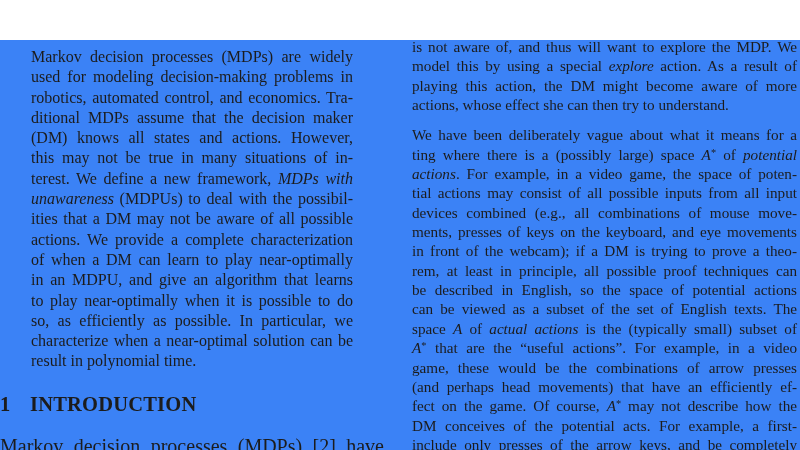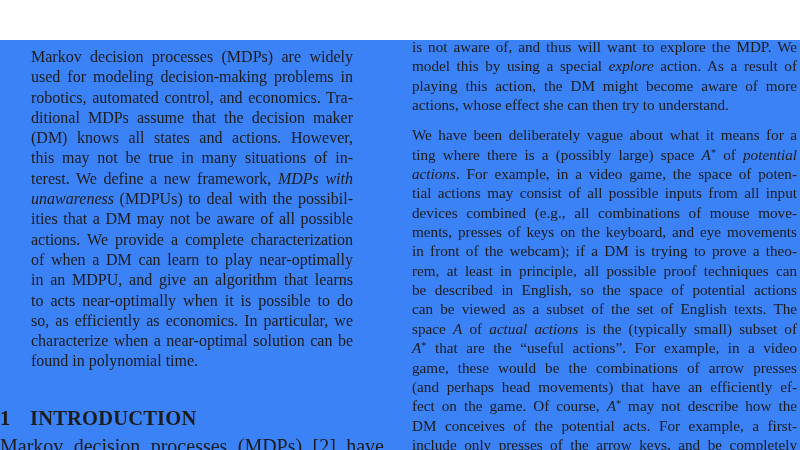--- a/index.html
+++ b/index.html
@@ -25,21 +25,21 @@
     position: absolute;
     left: 0px;
     top: 396px;
     width: 384px;
     font-size: 20px;
     line-height: 20.3px;
   }
   .section-heading {
     position: absolute;
     left: 0px;
-    top: 366px;
+    top: 352px;
     width: 384px;
     font-size: 20.5px;
     font-weight: bold;
     line-height: 24px;
     letter-spacing: 0.2px;
   }
   .sec-num { display: inline-block; min-width: 30px; }
   .right-column {
     position: absolute;
     left: 412px;
@@ -75,24 +75,24 @@
       <div class="line">robotics, automated control, and economics. Tra-</div>
       <div class="line">ditional MDPs assume that the decision maker</div>
       <div class="line">(DM) knows all states and actions. However,</div>
       <div class="line">this may not be true in many situations of in-</div>
       <div class="line">terest. We define a new framework, <i>MDPs with</i></div>
       <div class="line"><i>unawareness</i> (MDPUs) to deal with the possibil-</div>
       <div class="line">ities that a DM may not be aware of all possible</div>
       <div class="line">actions. We provide a complete characterization</div>
       <div class="line">of when a DM can learn to play near-optimally</div>
       <div class="line">in an MDPU, and give an algorithm that learns</div>
-      <div class="line">to acts near-optimally when it is possible to do</div>
-      <div class="line">so, as efficiently as economics. In particular, we</div>
+      <div class="line">to play near-optimally when it is possible to do</div>
+      <div class="line">so, as efficiently as possible. In particular, we</div>
       <div class="line">characterize when a near-optimal solution can be</div>
-      <div class="line last">found in polynomial time.</div>
+      <div class="line last">result in polynomial time.</div>
     </div>
 
   <div class="section-heading">
     <span class="sec-num">1</span><span>INTRODUCTION</span>
   </div>
 
   <div class="intro-block">
       <div class="line">Markov decision processes (MDPs) [2] have been used in a</div>
       <div class="line">wide variety of settings to model decision making. The de-</div>
     </div>

